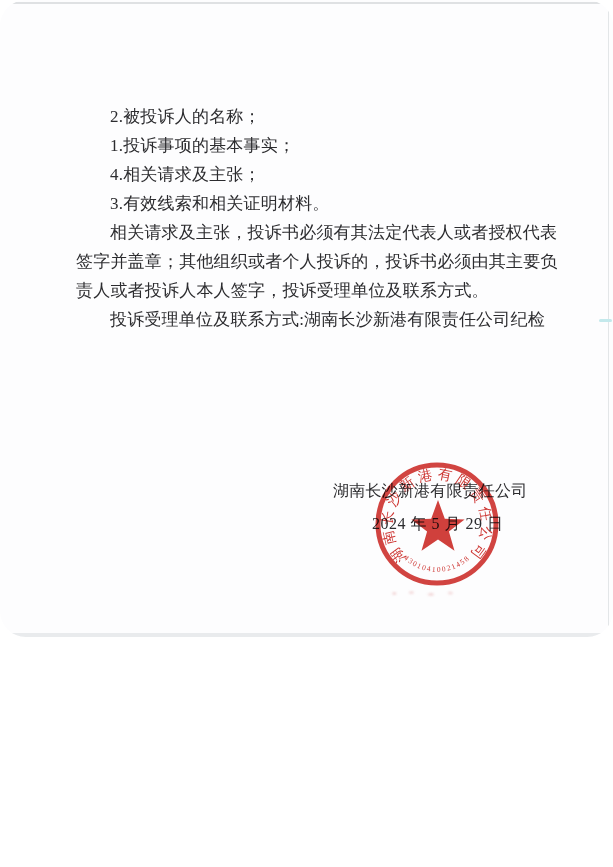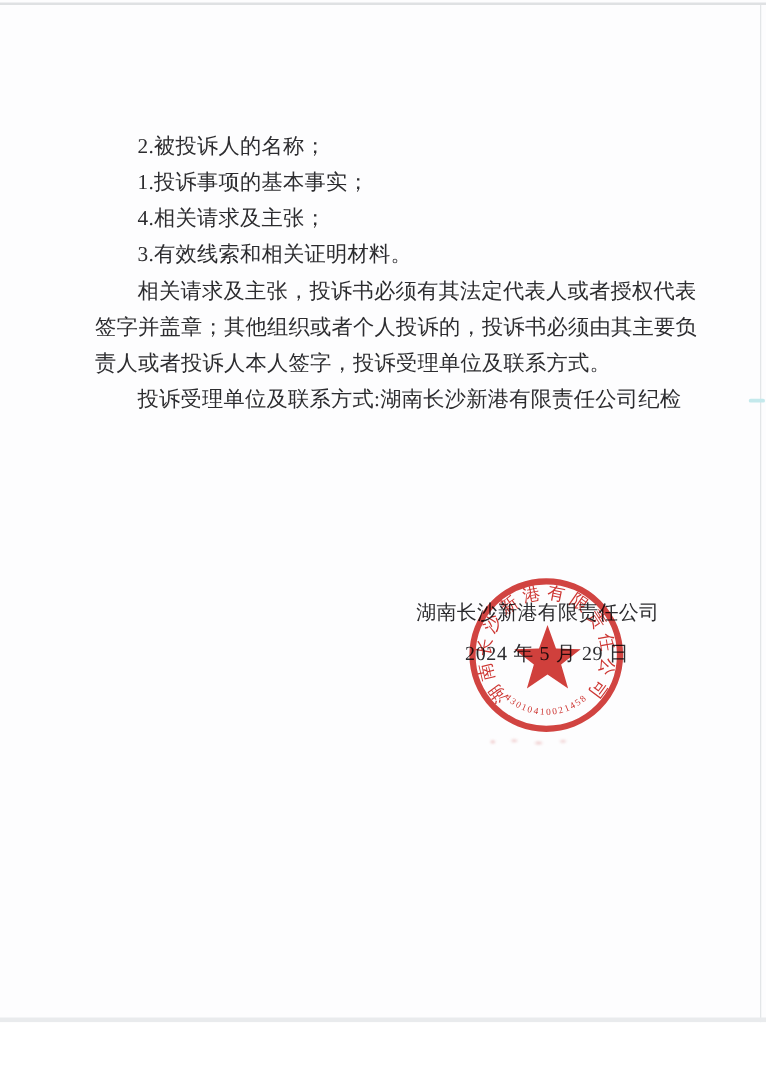--- a/index.html
+++ b/index.html
@@ -2,23 +2,24 @@
 <html><head>
 <meta charset="utf-8">
 <style>
   html,body{margin:0;padding:0;}
   body{
     background:#ffffff;
     font-family:"Liberation Serif","DejaVu Serif",serif;
   }
   .page{
     position:relative;
-    width:613px;height:818px;
+    width:613px;height:637px;
     background:#fdfdfe;
     overflow:hidden;
+    border-radius:26px;
   }
   
   .edge-top{position:absolute;top:2px;left:0;right:0;height:1.5px;background:#dfe1e3;}
   .edge-right{position:absolute;top:4px;bottom:0;right:4px;width:1.5px;background:#e3e6e8;}
   .edge-bottom{position:absolute;left:0;right:0;bottom:0;height:4px;background:#e9ebed;}
   .cyan-mark{position:absolute;left:599px;top:319px;width:13px;height:3px;background:#c4e9ec;border-radius:2px;filter:blur(.5px);}
   
   .body-text{
     position:absolute;left:76px;top:102px;width:482px;
     font-size:17px;line-height:29px;color:#2c2c2f;

